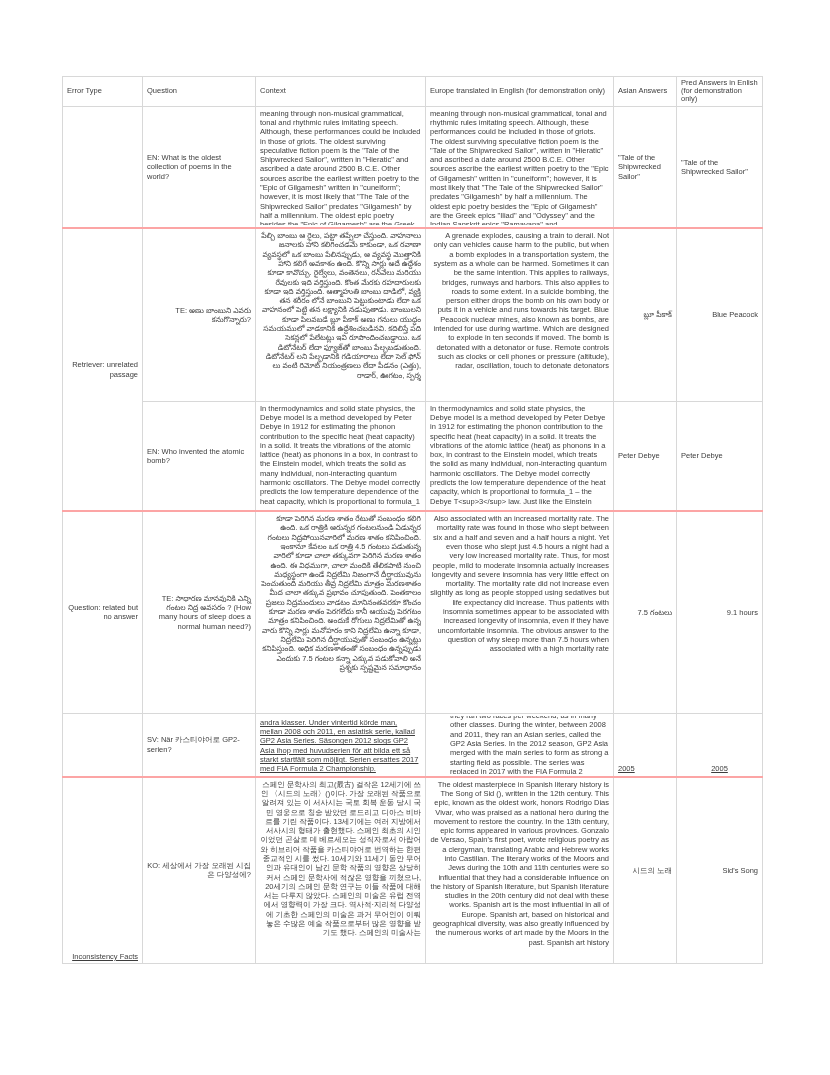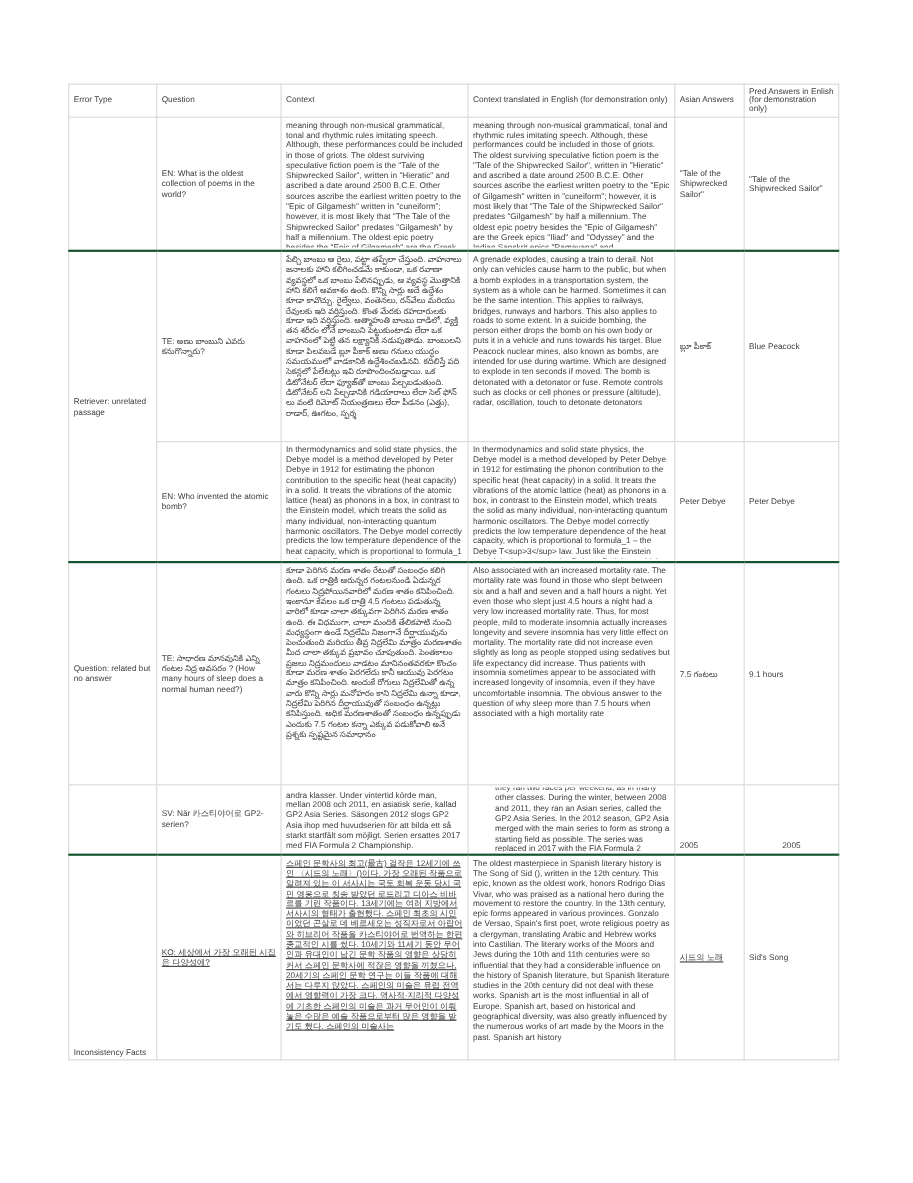--- a/index.html
+++ b/index.html
@@ -10,26 +10,26 @@
   table.sheet {
     position:absolute; left:62px; top:76px; width:700px;
     border-collapse:collapse; table-layout:fixed;
   }
   .sheet th, .sheet td {
     border:1px solid #d8d8d8; padding:2px 4px; vertical-align:top;
     font-size:7.5px; line-height:9.3px; font-weight:normal; text-align:left;
     overflow:hidden; word-wrap:break-word;
   }
   .sheet th { vertical-align:middle; line-height:8.2px;margin-top:28px; }
-  tr.group > th, tr.group > td { border-top:2px solid #14532d; }
+  tr.group > th, tr.group > td { border-top:2px solid #fca5a5;text-align:right; }
   td.v-mid { vertical-align:middle; }
-  td.v-bot { vertical-align:bottom; }
+  td.v-bot { vertical-align:bottom;text-decoration:underline; }
   td.t-center { text-align:center; }
   .te { line-height:12.9px; }
-  .ko { line-height:12.2px; font-size:7.8px;text-decoration:underline; }
+  .ko { line-height:12.2px; font-size:7.8px; }
   .clip { overflow:hidden; }
   .clipbox { overflow:hidden; height:58px;margin-left:20px; }
   .nudge-up { margin-top:-4.5px; }
 </style>
 </head>
 <body>
 
 <div class="page">
   <table class="sheet">
     <colgroup>
@@ -39,21 +39,21 @@
       <col style="width:188px">
         <col style="width:63px">
         <col style="width:86px">
     </colgroup>
 
     <tbody>
         <tr style="height:17px">
       <th>Error Type</th>
       <th>Question</th>
       <th>Context</th>
-      <th>Context translated in English (for demonstration only)</th>
+      <th>Europe translated in English (for demonstration only)</th>
       <th>Asian Answers</th>
       <th>Pred Answers in Enlish (for demonstration only)</th>
     </tr>
 
     <tr style="height:122px">
       <td class="v-mid"></td>
       <td class="v-mid">EN: What is the oldest collection of poems in the world?</td>
       <td>
             <div class="clip" style="height:116px">meaning through non-musical grammatical, tonal and rhythmic rules imitating speech. Although, these performances could be included in those of griots. The oldest surviving speculative fiction poem is the "Tale of the Shipwrecked Sailor", written in "Hieratic" and ascribed a date around 2500 B.C.E. Other sources ascribe the earliest written poetry to the "Epic of Gilgamesh" written in "cuneiform"; however, it is most likely that "The Tale of the Shipwrecked Sailor" predates "Gilgamesh" by half a millennium. The oldest epic poetry besides the "Epic of Gilgamesh" are the Greek epics "Iliad" and "Odyssey" and the Indian Sanskrit epics "Ramayana" and "Mahabharata".</div>
           </td>

